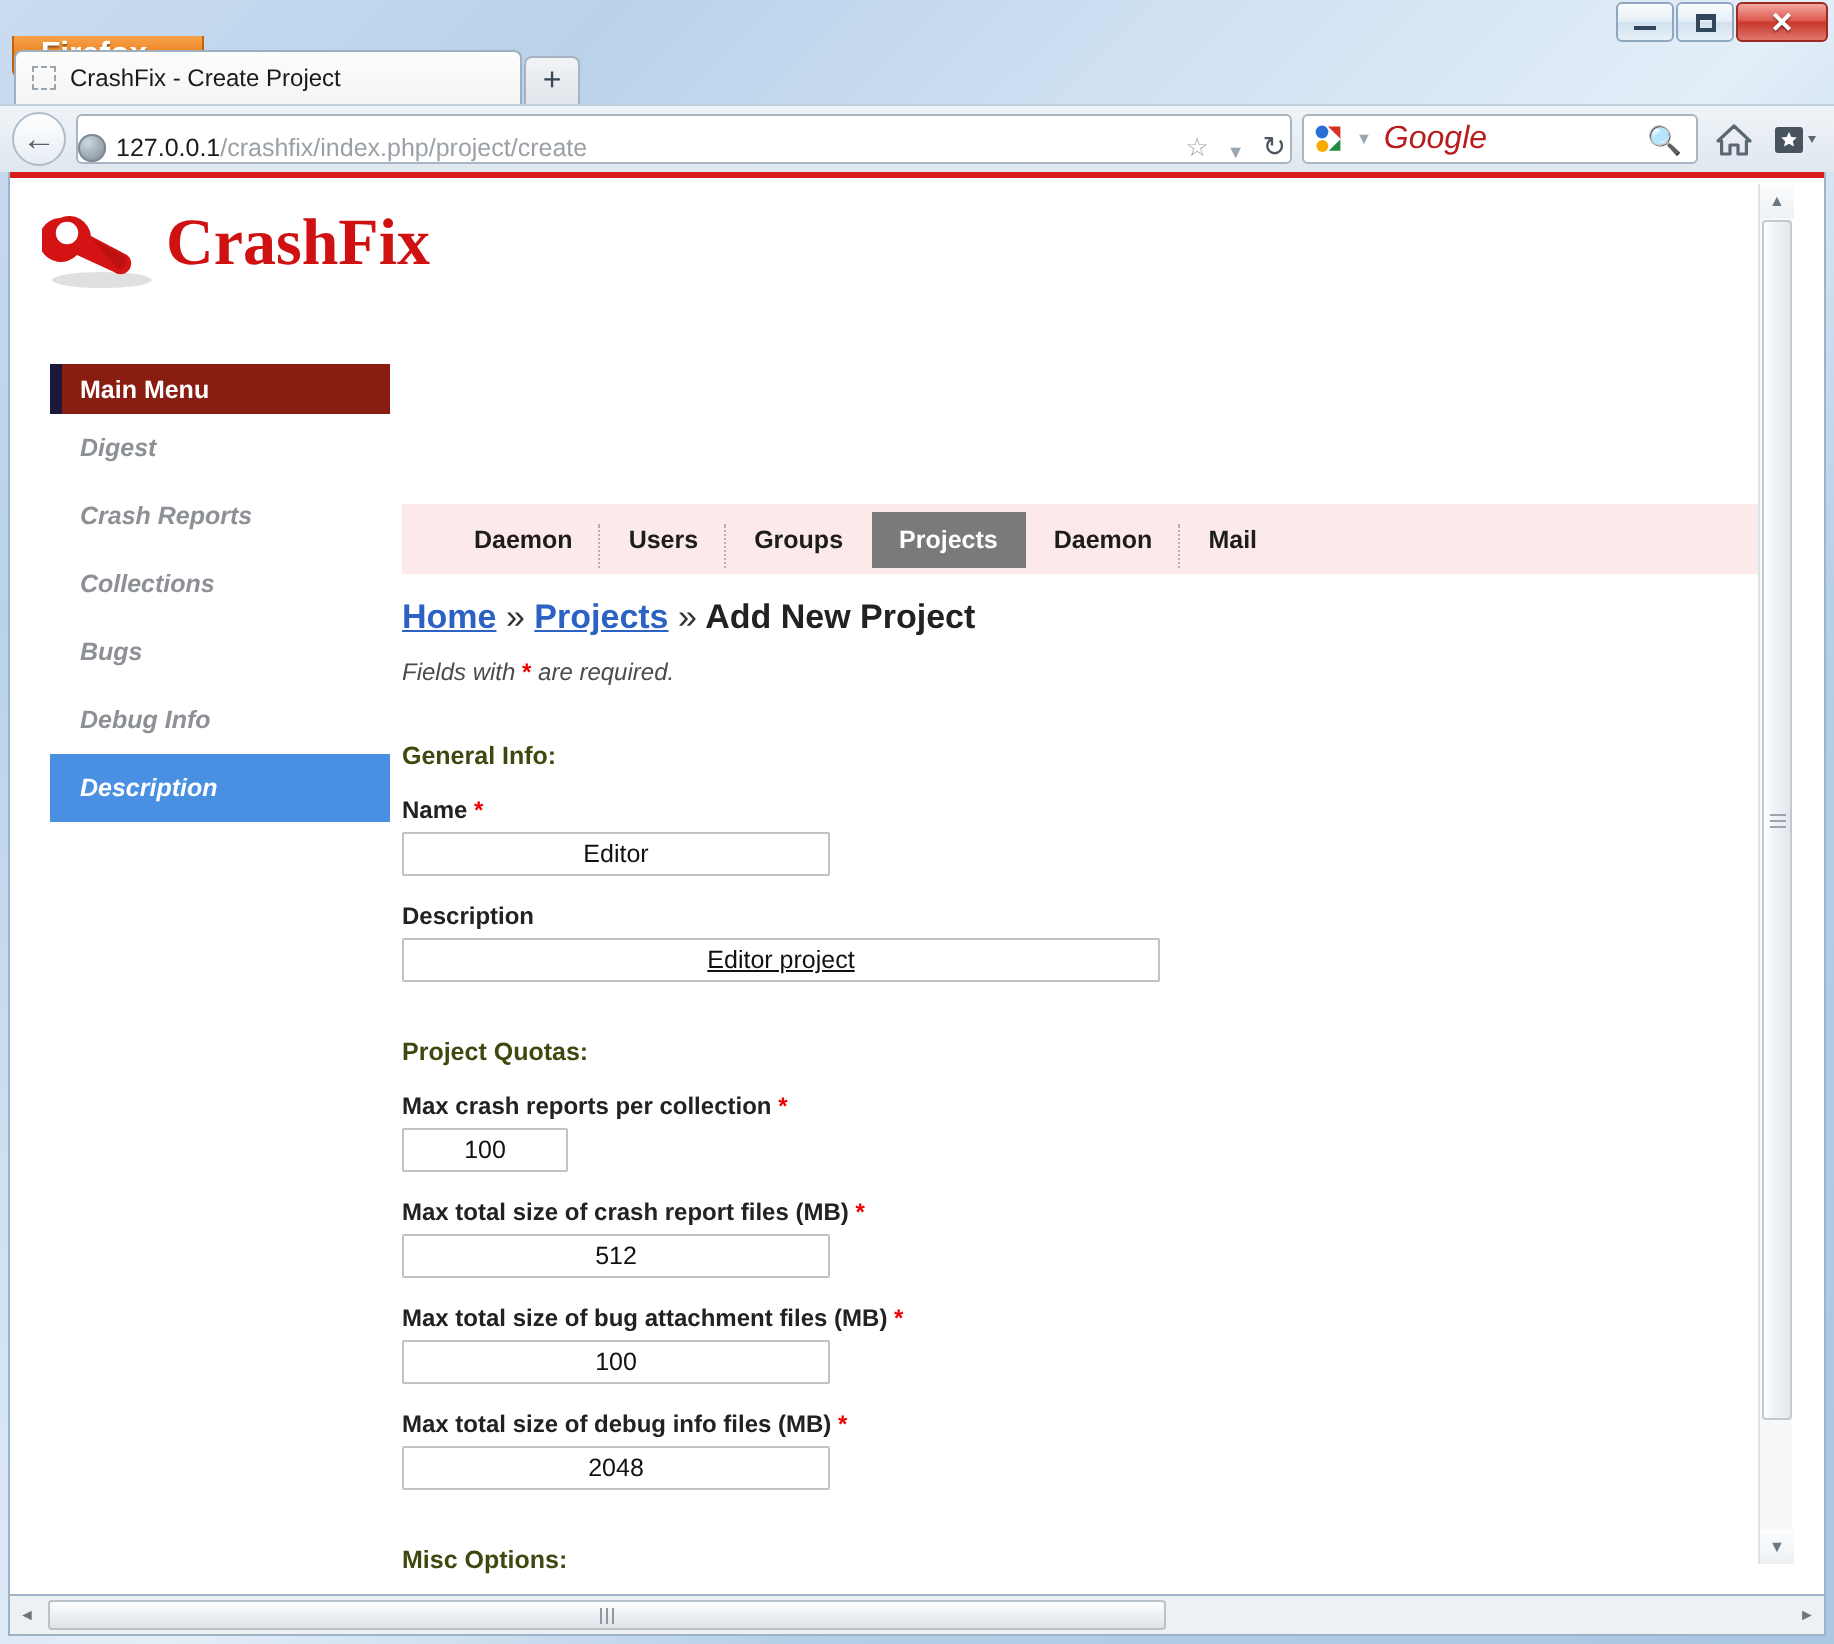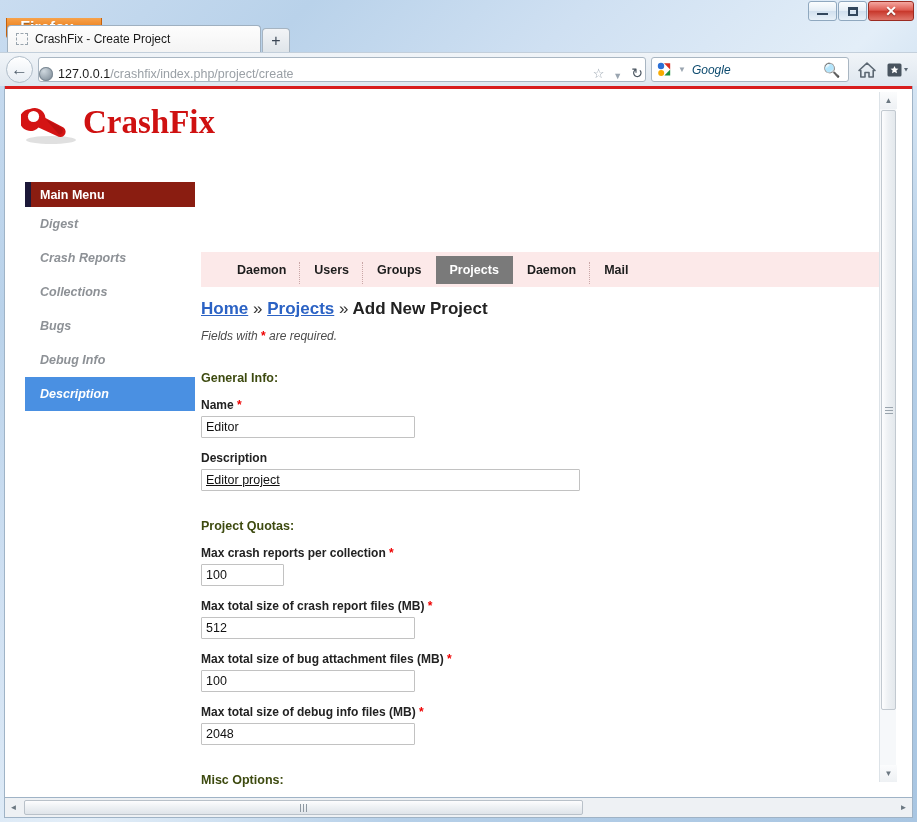--- a/index.html
+++ b/index.html
@@ -113,21 +113,21 @@
   }
   #urltext .host { color: #1b1b1b; }
   .urlicon { color: #9aa5b0; font-size: 13px; flex: 0 0 auto; padding: 0 2px; }
   #searchbar {
     width: 198px; height: 25px; background: #fff;
     border: 1px solid #a9b6c2; border-radius: 3px;
     display: flex; align-items: center; padding: 0 5px; gap: 4px;
     flex: 0 0 auto;
   }
   #glogo { width: 15px; height: 15px; position: relative; flex: 0 0 auto; }
-  #searchtext { flex: 1 1 auto; font-size: 12px; font-style: italic; color: #0c4a6e; }
+  #searchtext { flex: 1 1 auto; font-size: 16px; font-style: italic; color: #b91c1c; }
   .tbicon { width: 26px; height: 26px; display: flex; align-items: center; justify-content: center; flex: 0 0 auto; color: #5b6772; }
 
   
   #viewport {
     position: absolute; left: 4px; top: 86px; width: 909px; height: 712px;
     background: #fff; border: 1px solid #9fb3c6; border-top: none;
     overflow: hidden;
   }
   #redline { position: absolute; left: 0; top: 0; width: 909px; height: 3px; background: #d81d1d; }
 
@@ -194,21 +194,21 @@
   .section-title {
     font-size: 12.5px; font-weight: bold; color: #3d4a0f; margin-top: 28px;
   }
   .field-label {
     font-size: 12px; font-weight: bold; color: #222; margin-top: 13px; margin-bottom: 4px;
   }
   input.txt {
     display: block; height: 22px; padding: 2px 4px;
     border: 1px solid #c2c2c2; background: #fff;
     font-family: "Liberation Sans", sans-serif; font-size: 12.5px; color: #111;
-    border-radius: 1px; outline: none;
+    border-radius: 1px; outline: none; text-align: center;
   }
   .w-name { width: 214px; }
   .w-desc { width: 379px; text-decoration: underline; }
   .w-small { width: 83px; }
   .w-med { width: 214px; }
 
   
   #vscroll {
     position: absolute; right: 0; top: 3px; width: 17px; height: 690px;
     background: #f6f8fa; border-left: 1px solid #dde3e8;

